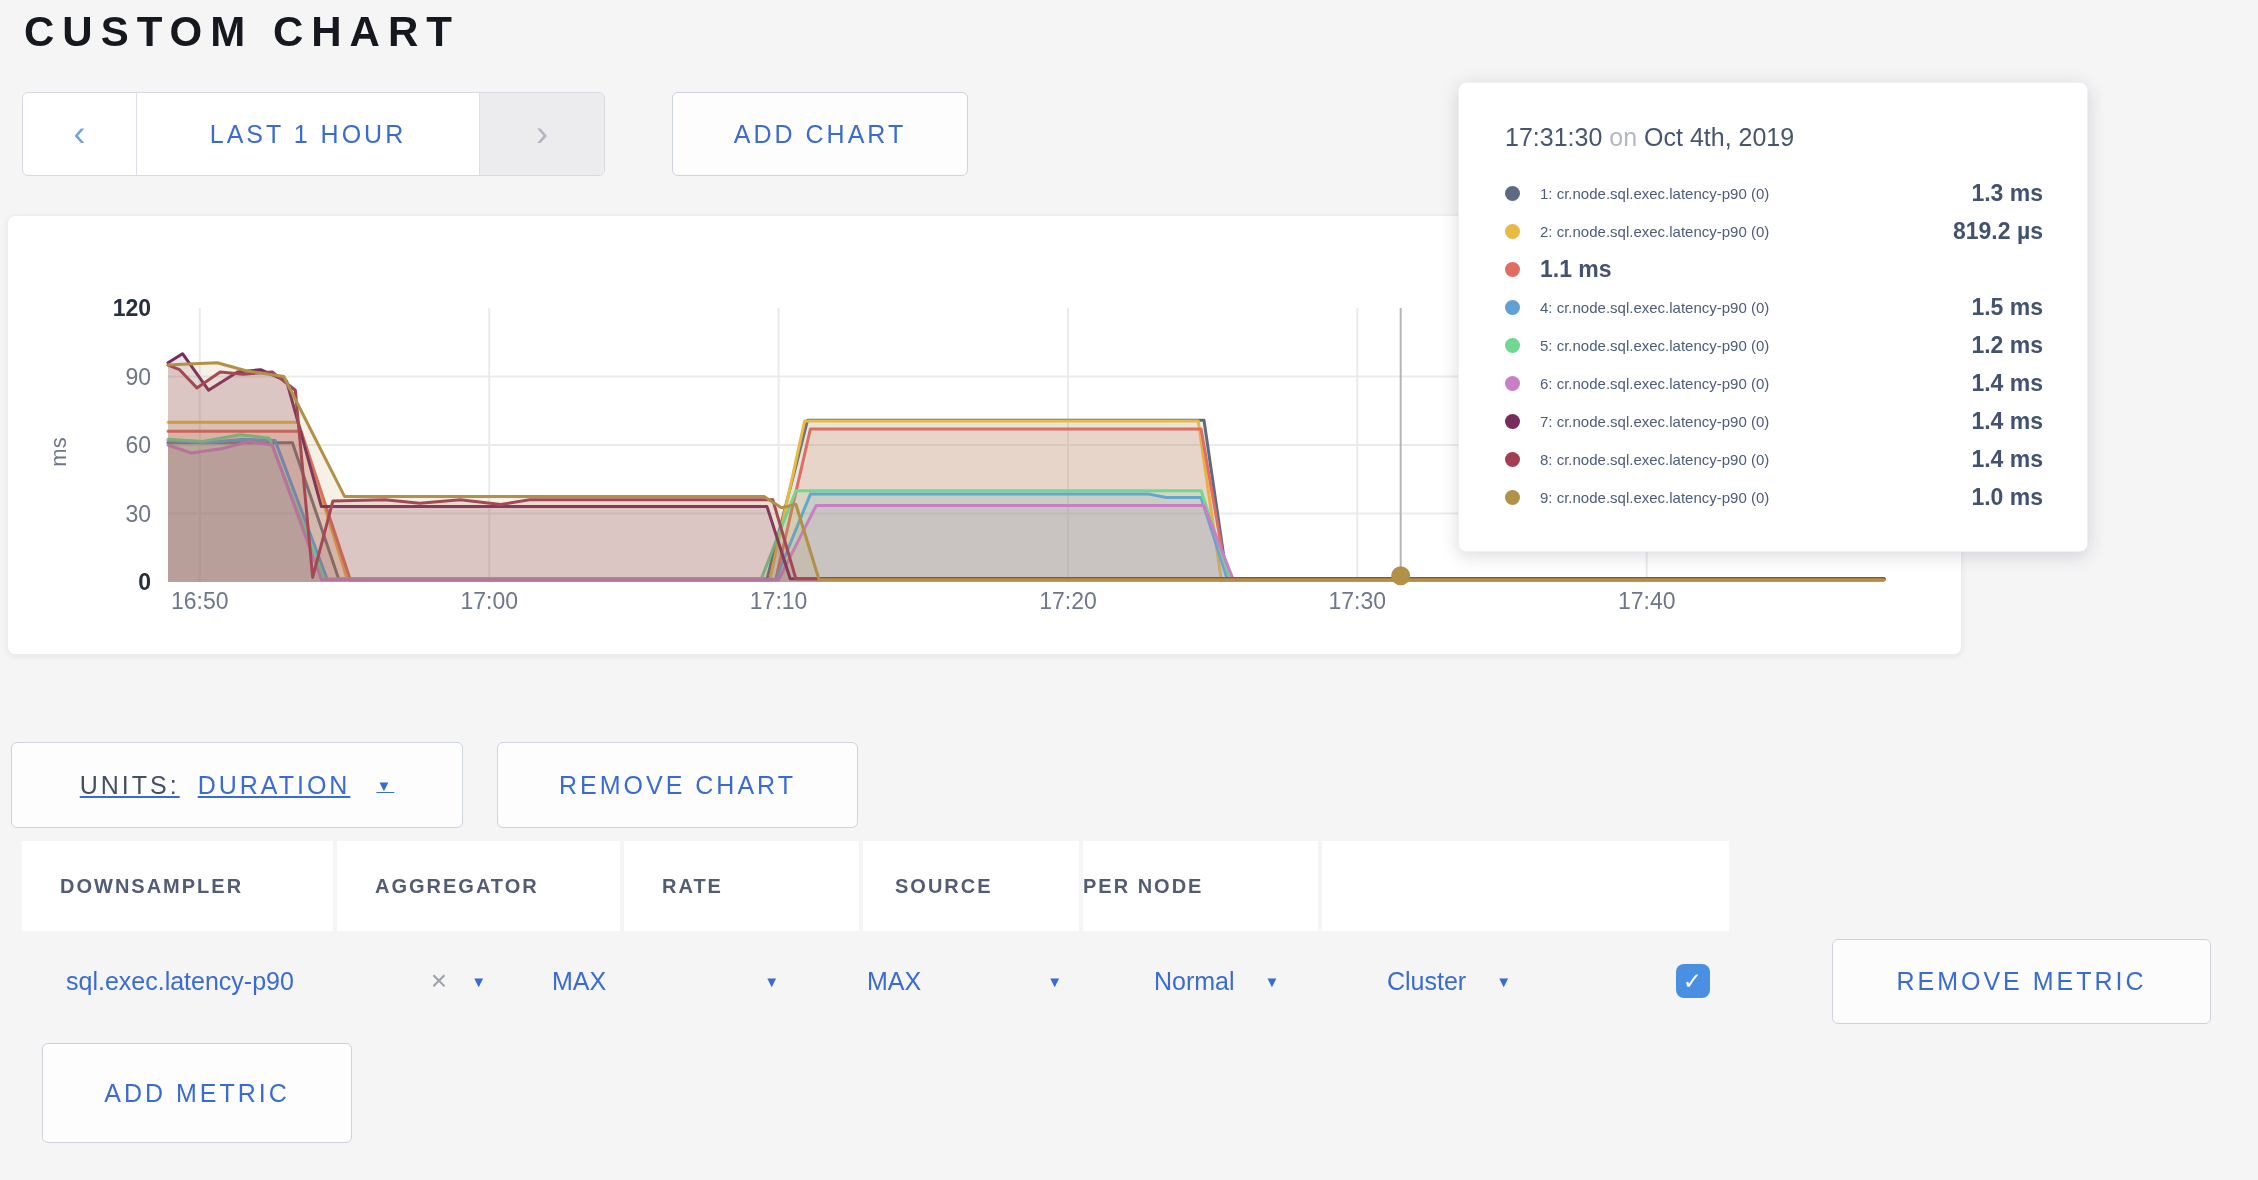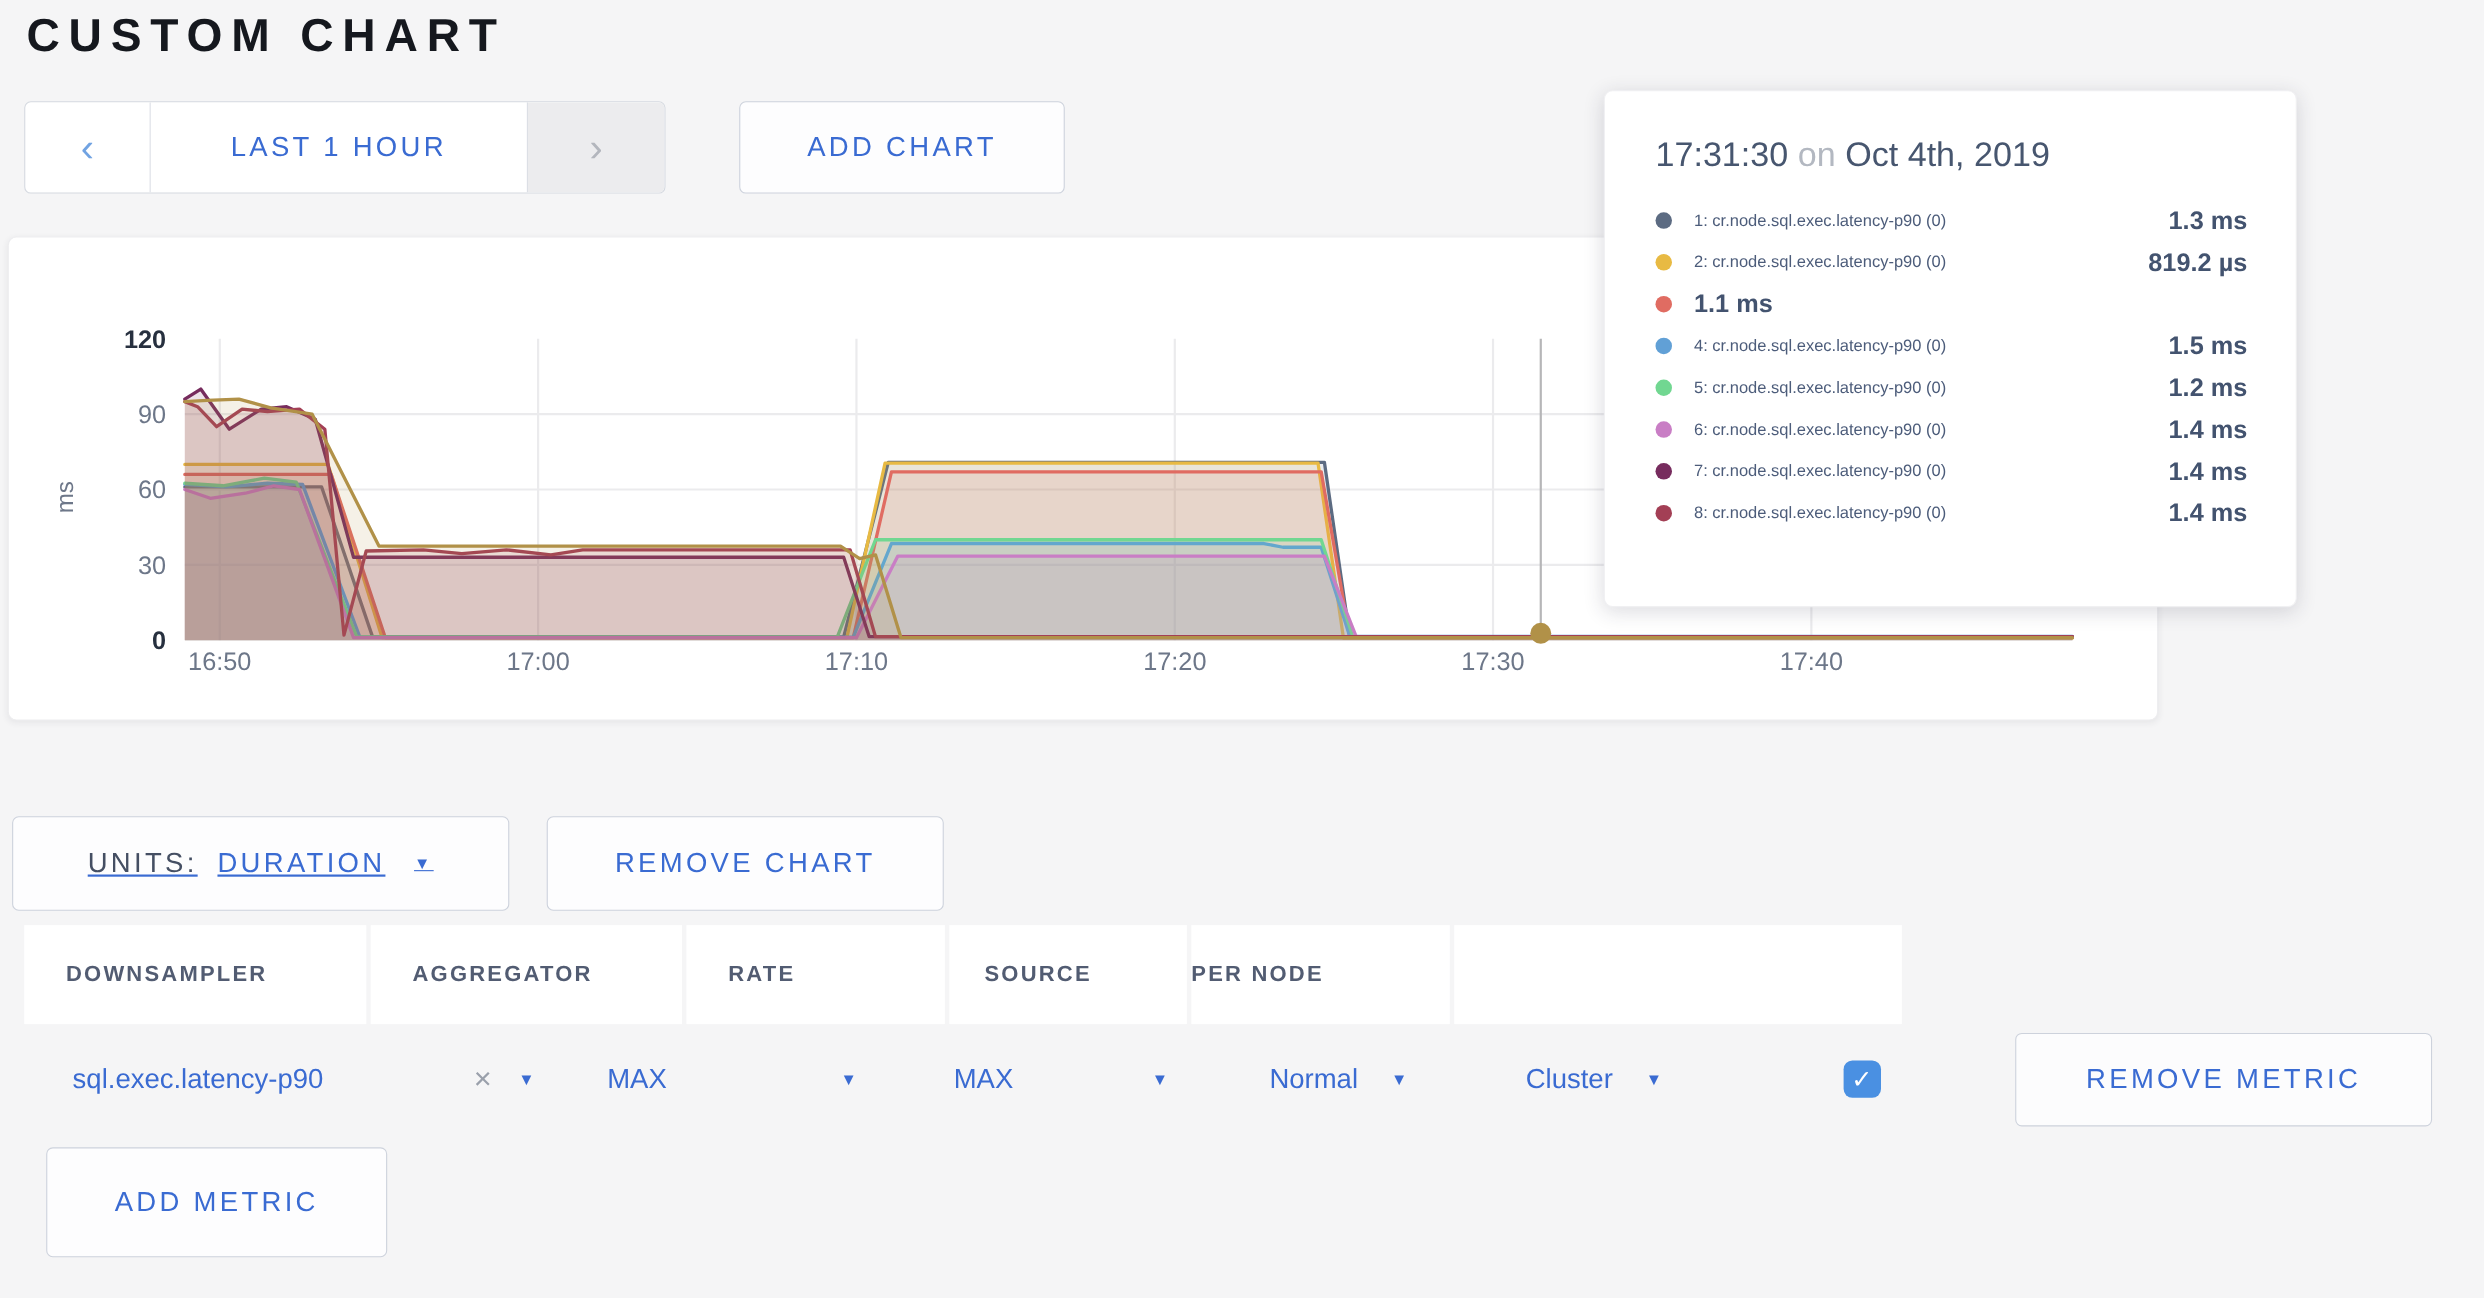--- a/index.html
+++ b/index.html
@@ -49,21 +49,21 @@
   .chart-card svg { position:absolute; left:0; top:0; }
 
   
   .tooltip {
     left:1458px; top:82px; width:630px; height:470px;
     background:#fff; border:1px solid #f0f0f2; border-radius:8px;
     box-shadow:0 4px 18px rgba(40,40,60,0.16);
     padding:40px 44px 0 46px;
     z-index:5;
   }
-  .tt-head { font-size:31px; color:#47566f; margin-bottom:22px; white-space:nowrap; }
+  .tt-head { font-size:25px; color:#47566f; margin-bottom:22px; white-space:nowrap; }
   .tt-head .tt-on { color:#b3b8c1; }
   .tt-row { display:flex; align-items:center; height:38px; white-space:nowrap; }
   .tt-dot { width:15px; height:15px; border-radius:50%; margin-right:20px; flex:0 0 15px; }
   .tt-label { flex:1; font-size:15px; color:#4c5c7a; }
   .tt-value { font-size:23px; font-weight:700; color:#43536f; text-align:right; }
 
   
   .units-btn { left:11px; top:742px; width:452px; height:86px;text-decoration:underline; }
   .units-prefix { color:#454f63; margin-right:18px; }
   .units-btn .caret { margin-left:26px; }
@@ -203,20 +203,25 @@
       <div class="tt-row">
         <span class="tt-dot" style="background: rgb(119, 44, 94);"></span>
         <span class="tt-label">7: cr.node.sql.exec.latency-p90 (0)</span>
         <span class="tt-value">1.4 ms</span>
       </div>
       <div class="tt-row">
         <span class="tt-dot" style="background: rgb(163, 63, 85);"></span>
         <span class="tt-label">8: cr.node.sql.exec.latency-p90 (0)</span>
         <span class="tt-value">1.4 ms</span>
       </div>
+      <div class="tt-row">
+        <span class="tt-dot" style="background: rgb(177, 145, 72);"></span>
+        <span class="tt-label">9: cr.node.sql.exec.latency-p90 (0)</span>
+        <span class="tt-value">1.0 ms</span>
+      </div>
     </div>
 </div>
 
 <div class="abs btn units-btn">
   <span class="units-prefix">UNITS:</span>
   <span>DURATION</span>
   <span class="caret">▼</span>
 </div>
 <div class="abs btn remove-chart">REMOVE CHART</div>
 

